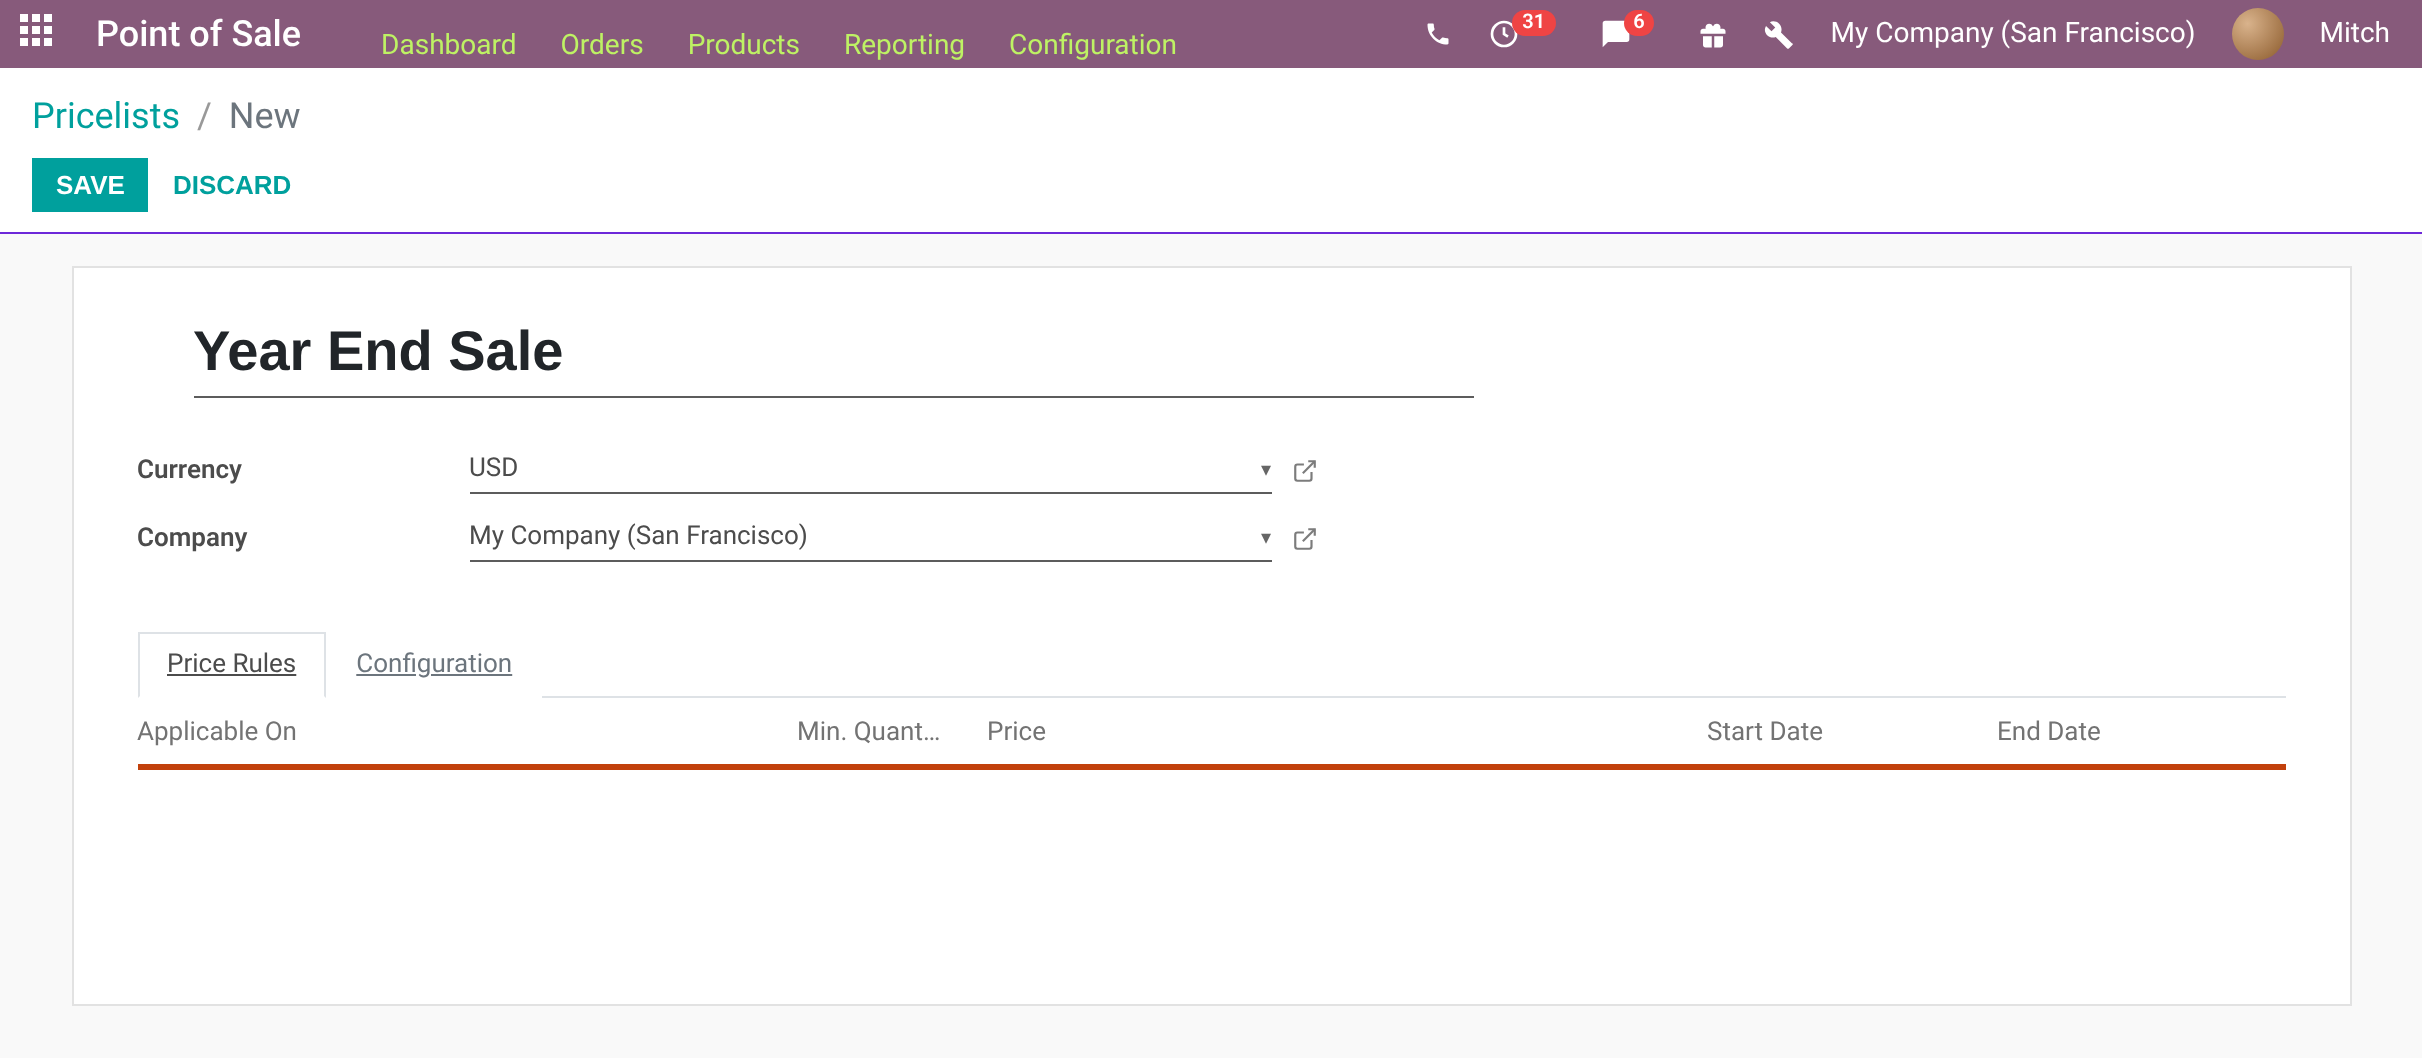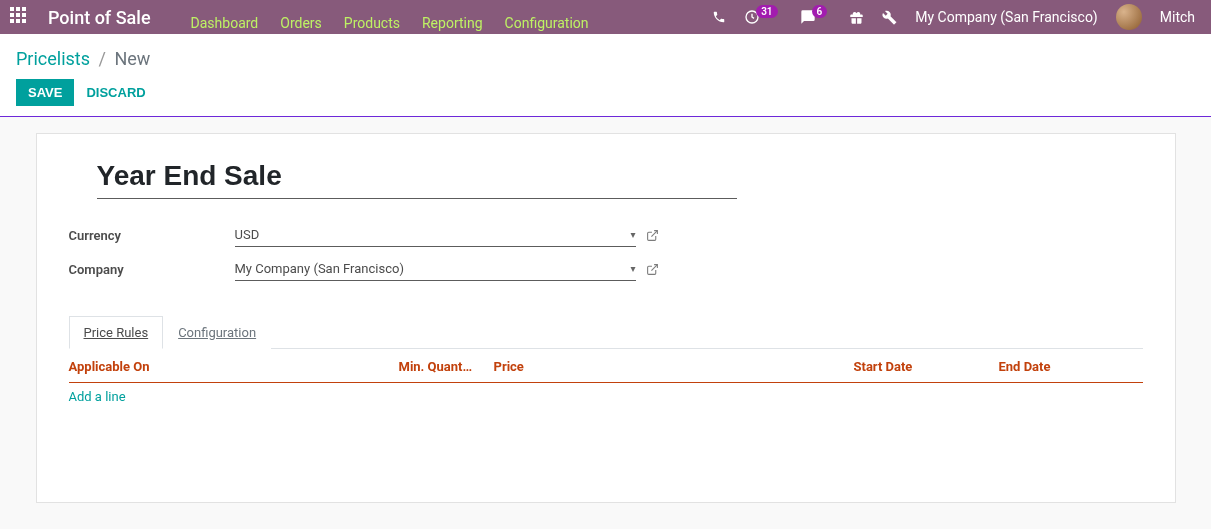--- a/index.html
+++ b/index.html
@@ -7,21 +7,21 @@
 
   
   .navbar { background: #875a7b; height: 34px; display: flex; align-items: center; color: #fff; padding: 0 16px 0 10px; }
   .apps-icon { width: 20px; height: 20px; display: grid; grid-template-columns: repeat(3,4px); grid-template-rows: repeat(3,4px); gap: 2px; margin-right: 18px; cursor: pointer; }
   .apps-icon span { background: #fff; width: 4px; height: 4px; }
   .brand { font-size: 18px; font-weight: 500; margin-right: 40px; white-space: nowrap; }
   .nav-menu { display: flex; gap: 22px; font-size: 14px; }
   .nav-menu a { color: #bef264; text-decoration: none; cursor: pointer; margin-top: 12px; }
   .nav-right { margin-left: auto; display: flex; align-items: center; gap: 18px; font-size: 14px; }
   .icon-slot { position: relative; cursor: pointer; display: flex; align-items: center; }
-  .badge { background: #a21caf; color: #fff; font-size: 10px; padding: 1px 5px; border-radius: 8px; position: relative; top: -6px; left: -4px; font-weight:600; }
+  .badge { background: #ef4444; color: #fff; font-size: 10px; padding: 1px 5px; border-radius: 8px; position: relative; top: -6px; left: -4px; font-weight:600; }
   .avatar { width: 26px; height: 26px; border-radius: 50%; background: radial-gradient(circle at 30% 30%, #d9b38c, #8b5a2b); display:inline-block; }
   .company-name { white-space: nowrap; }
 
   
   .control-panel { background: #fff; border-bottom: 1px solid #6d28d9; padding: 8px 16px 10px 16px; }
   .breadcrumb { font-size: 18px; margin: 6px 0 10px 0; }
   .breadcrumb .bc-link { color: #00a09d; cursor: pointer; }
   .breadcrumb .bc-sep { color: #999; margin: 0 4px; }
   .breadcrumb .bc-current { color: #6c757d; }
   .cp-buttons { display: flex; gap: 12px; align-items: center; }
@@ -39,21 +39,21 @@
   .fake-select .value { color: #4c4c4c; }
   .caret { font-size: 10px; color: #666; }
   .ext-link { color: #7c7c7c; cursor: pointer; font-size: 13px; }
 
   
   .tabs { margin-top: 34px; display: flex; border-bottom: 1px solid #dee2e6; }
   .tab { padding: 8px 14px; font-size: 13px; color: #6c757d; border: 1px solid transparent; border-bottom: none; cursor: pointer; background:#fff; position:relative; top:1px;text-decoration:underline; }
   .tab.active { color: #4c4c4c; border-color: #dee2e6; border-bottom: 1px solid #fff; background:#fff; }
 
   
-  .list-head { display: grid; grid-template-columns: 330px 95px 360px 145px 145px; padding: 10px 0 8px 0; font-weight: 700; font-size: 13px; color: #c2410c; border-bottom: 1px solid #c2410c; }
+  .list-head { display: grid; grid-template-columns: 330px 95px 360px 145px 145px; padding: 10px 0 8px 0; font-weight: 400; font-size: 13px; color: #737373; border-bottom: 3px solid #c2410c; }
   .list-body { padding-top: 6px; }
   .add-line { color: #00a09d; font-size: 13px; cursor: pointer; }
 
   svg { display:block; }
 </style>
 </head>
 <body>
 
 <div class="navbar">
   <div class="apps-icon">
@@ -165,17 +165,14 @@
     </div>
 
     
     <div class="list-head">
       <div>Applicable On</div>
       <div>Min. Quant…</div>
       <div>Price</div>
       <div>Start Date</div>
       <div>End Date</div>
     </div>
-    <div class="list-body">
-      <span class="add-line">Add a line</span>
-    </div>
   </div>
 </div>
 
 </body></html>

